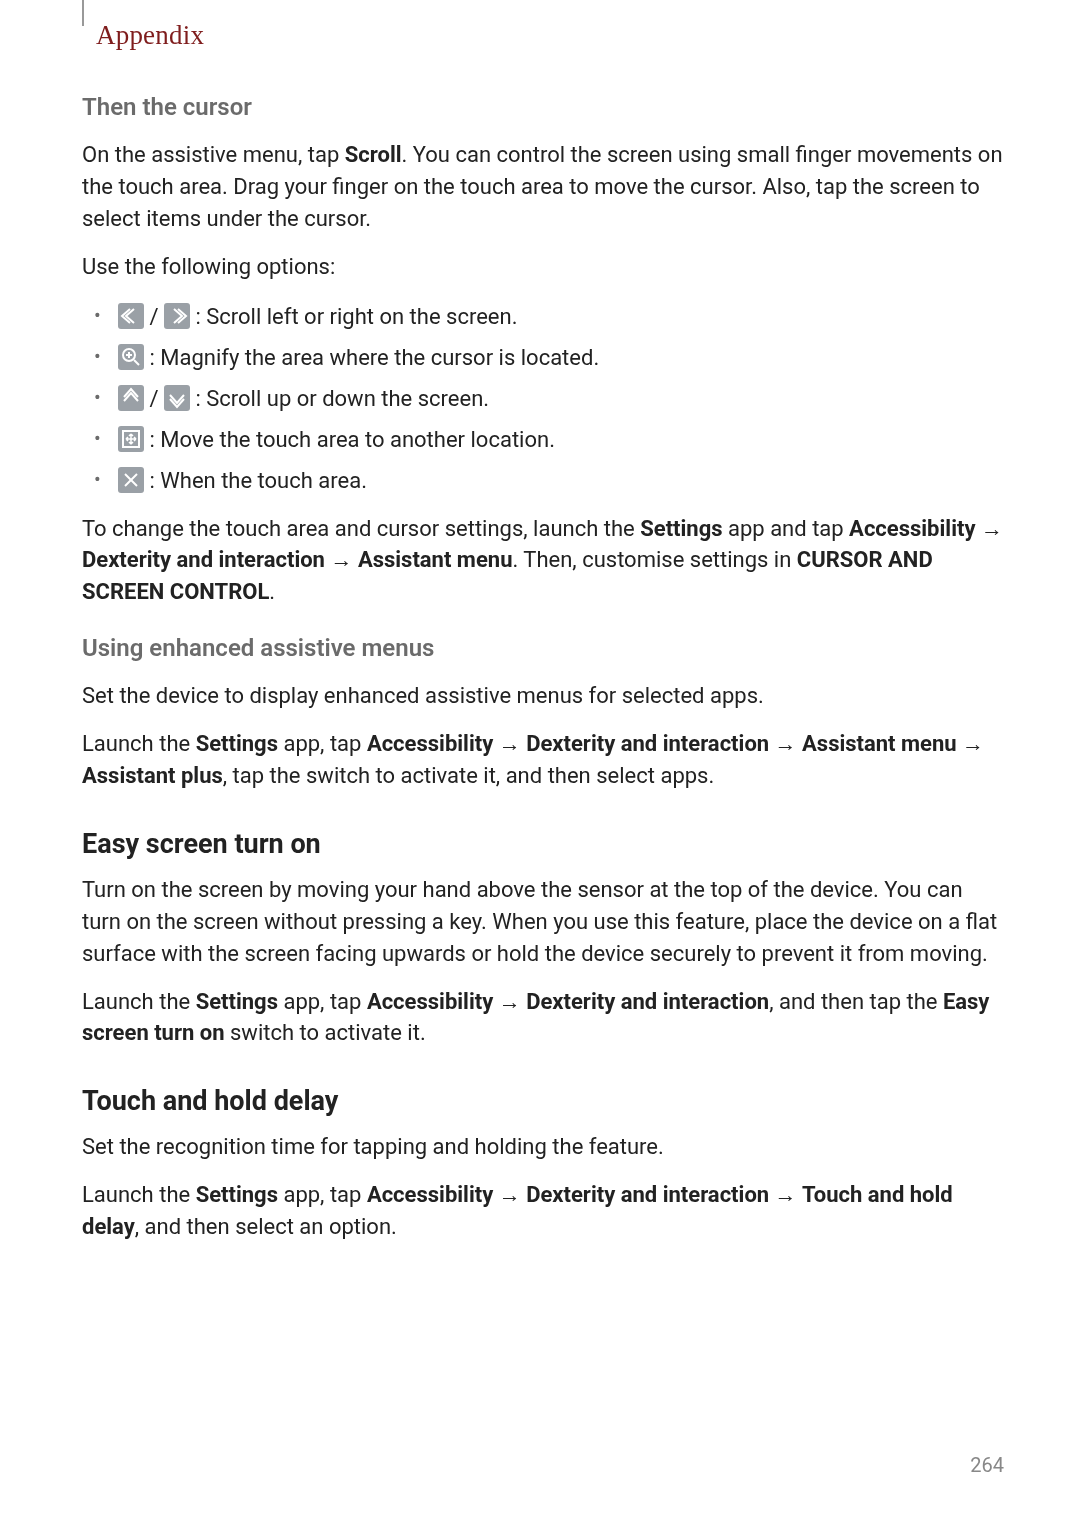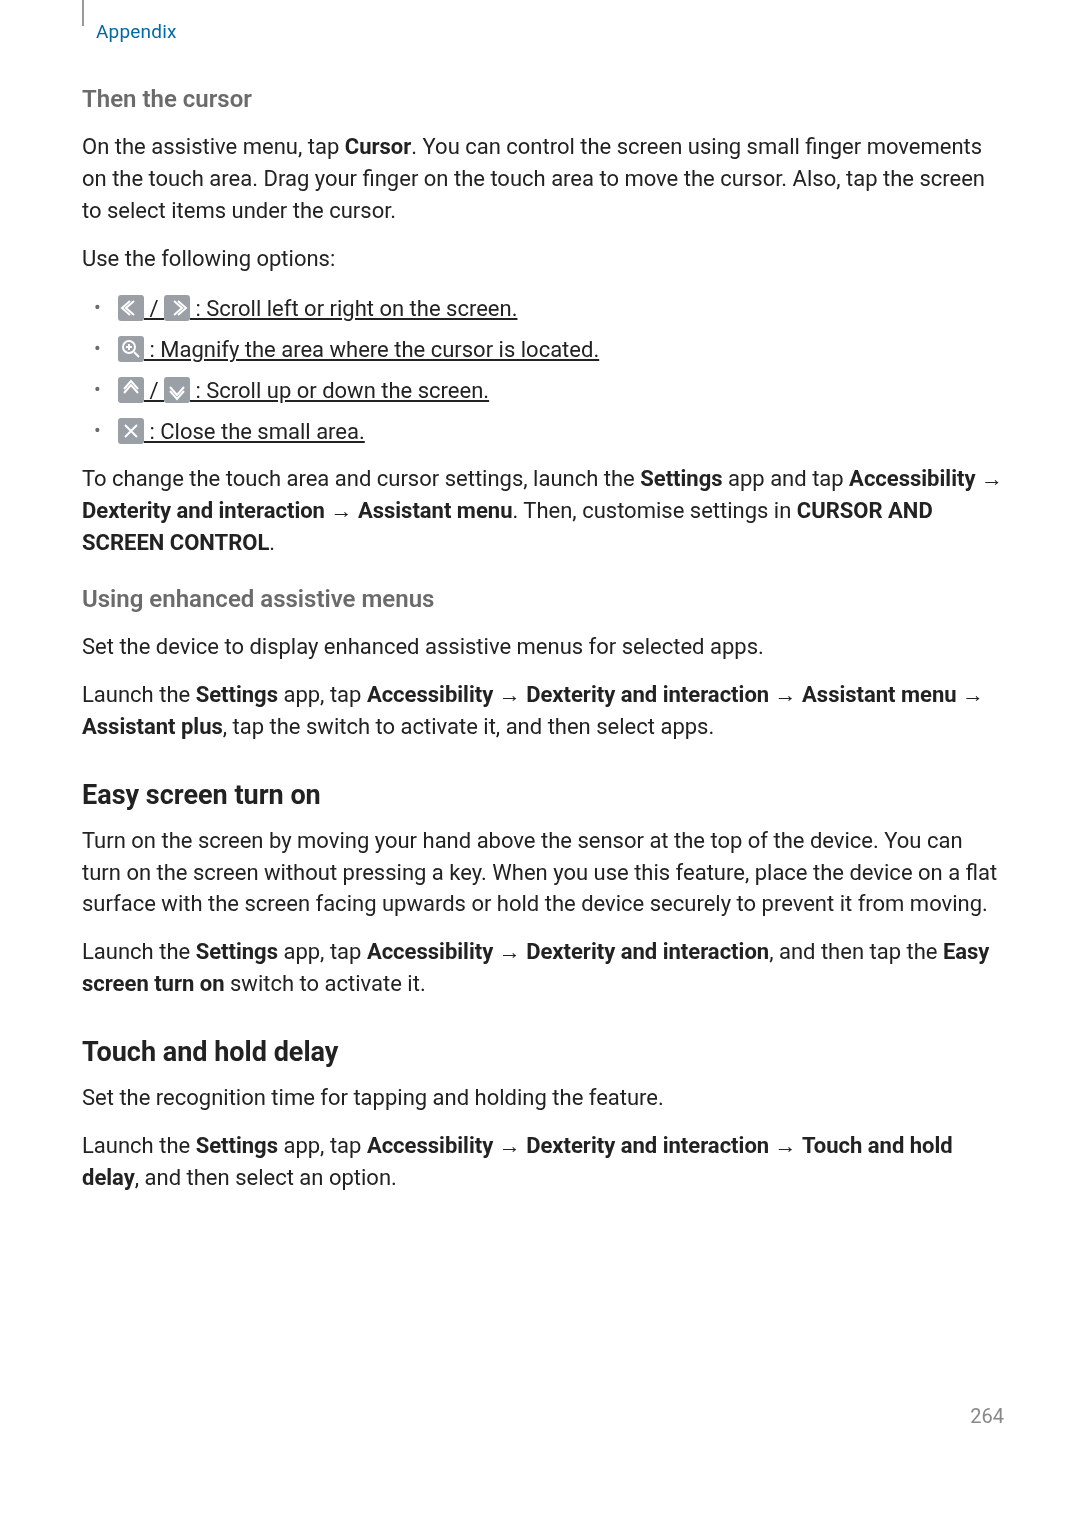--- a/index.html
+++ b/index.html
@@ -20,23 +20,24 @@
       margin-bottom: 42px;
     }
     .header-bar {
       width: 2px;
       height: 26px;
       background: #999;
       margin-right: 12px;
       margin-top: -20px;
     }
     .header-label {
-      font-size: 19px;
-      color: #0369a1;
+      font-size: 27px;
+      color: #7f1d1d;
       letter-spacing: 0.2px;
+      font-family: Liberation Serif, serif;
     }
     .sub-heading-grey {
       font-size: 24px;
       font-weight: 600;
       color: #6b6b6b;
       margin-top: 0;
       margin-bottom: 18px;
     }
     .section-heading {
       font-size: 27px;
@@ -55,21 +56,20 @@
       list-style: none;
       padding: 0;
       margin: 0 0 14px 0;
     }
     ul.icon-list li {
       font-size: 22px;
       line-height: 1.6;
       padding-left: 36px;
       position: relative;
       margin-bottom: 6px;
-      text-decoration: underline;
     }
     ul.icon-list li::before {
       content: "•";
       position: absolute;
       left: 12px;
       top: 0;
       color: #6b6b6b;
       font-size: 20px;
     }
     .icon {
@@ -99,21 +99,21 @@
 <div class="page">
 
   <div class="header">
     <div class="header-bar"></div>
     <span class="header-label">Appendix</span>
   </div>
 
   <div class="sub-heading-grey">Then the cursor</div>
 
   <p>
-    <span>On the assistive menu, tap </span><span class="bold">Cursor</span><span>. You can control the screen using small finger movements on the touch area. Drag your finger on the touch area to move the cursor. Also, tap the screen to select items under the cursor.</span>
+    <span>On the assistive menu, tap </span><span class="bold">Scroll</span><span>. You can control the screen using small finger movements on the touch area. Drag your finger on the touch area to move the cursor. Also, tap the screen to select items under the cursor.</span>
   </p>
 
   <p>Use the following options:</p>
 
   <ul class="icon-list">
     <li>
       <span class="icon"><svg viewBox="0 0 26 26">
             <path d="M16 6 L8 13 L16 20 M12 6 L4 13 L12 20" fill="none" stroke="#fff" stroke-width="2"></path>
           </svg></span><span> / </span><span class="icon"><svg viewBox="0 0 26 26">
             <path d="M10 6 L18 13 L10 20 M14 6 L22 13 L14 20" fill="none" stroke="#fff" stroke-width="2"></path>
@@ -129,23 +129,29 @@
     </li>
     <li>
       <span class="icon"><svg viewBox="0 0 26 26">
             <path d="M6 16 L13 8 L20 16 M6 12 L13 4 L20 12" fill="none" stroke="#fff" stroke-width="2"></path>
           </svg></span><span> / </span><span class="icon"><svg viewBox="0 0 26 26">
             <path d="M6 10 L13 18 L20 10 M6 14 L13 22 L20 14" fill="none" stroke="#fff" stroke-width="2"></path>
           </svg></span><span> : Scroll up or down the screen.</span>
     </li>
     <li>
       <span class="icon"><svg viewBox="0 0 26 26">
+            <rect x="5" y="5" width="16" height="16" fill="none" stroke="#fff" stroke-width="2"></rect>
+            <path d="M13 8 L13 18 M8 13 L18 13 M13 8 L11 10 M13 8 L15 10 M13 18 L11 16 M13 18 L15 16 M8 13 L10 11 M8 13 L10 15 M18 13 L16 11 M18 13 L16 15" stroke="#fff" stroke-width="1.5" fill="none"></path>
+          </svg></span><span> : Move the touch area to another location.</span>
+    </li>
+    <li>
+      <span class="icon"><svg viewBox="0 0 26 26">
             <line x1="7" y1="7" x2="19" y2="19" stroke="#fff" stroke-width="2"></line>
             <line x1="19" y1="7" x2="7" y2="19" stroke="#fff" stroke-width="2"></line>
-          </svg></span><span> : Close the small area.</span>
+          </svg></span><span> : When the touch area.</span>
     </li>
   </ul>
 
   <p>
     <span>To change the touch area and cursor settings, launch the </span><span class="bold">Settings</span><span> app and tap </span><span class="bold">Accessibility</span><span> → </span><span class="bold">Dexterity and interaction</span><span> → </span><span class="bold">Assistant menu</span><span>. Then, customise settings in </span><span class="bold">CURSOR AND SCREEN CONTROL</span><span>.</span>
   </p>
 
   <div class="sub-heading-grey" style="margin-top:26px;">Using enhanced assistive menus</div>
 
   <p>Set the device to display enhanced assistive menus for selected apps.</p>

